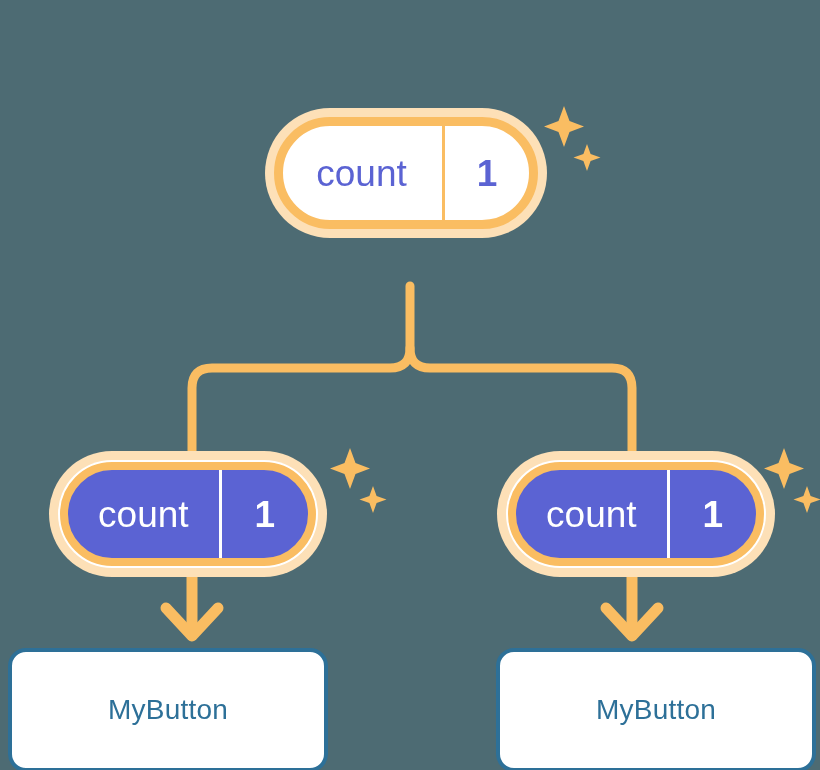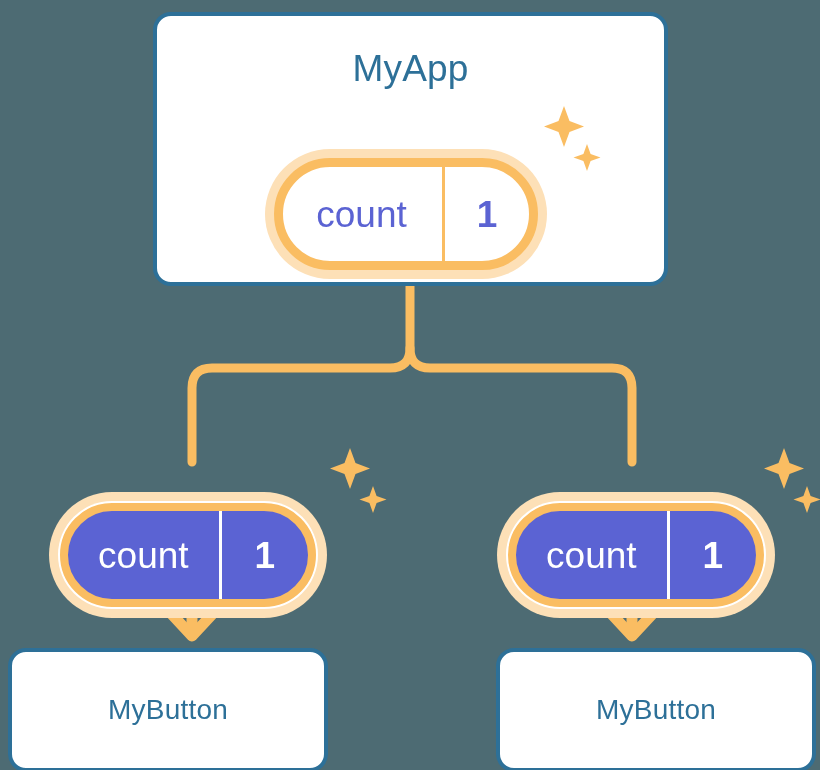--- a/index.html
+++ b/index.html
@@ -64,21 +64,20 @@
   }
   .pill {
     position: relative;
     box-sizing: border-box;
     display: flex;
     align-items: stretch;
     border-radius: 999px;
     border: 9px solid #fabd62;
     box-shadow: 0 0 0 9px #fde0b7;
     overflow: hidden;
-    margin-top: 41px;
   }
   .pill-key, .pill-val {
     display: flex;
     align-items: center;
     justify-content: center;
     line-height: 1;
     box-sizing: border-box;
   }
   .pill-key { font-size: 37px; }
   .pill-val { font-size: 37px; font-weight: 700; }
@@ -154,23 +153,20 @@
       <line x1="192" y1="572" x2="192" y2="628"></line>
       <polyline points="166,608 192,636 218,608"></polyline>
     </g>
 
     <g stroke="#fabd62" stroke-width="11" fill="none" stroke-linecap="round" stroke-linejoin="round">
       <line x1="632" y1="572" x2="632" y2="628"></line>
       <polyline points="606,608 632,636 658,608"></polyline>
     </g>
   </svg>
 
-  <div class="card" id="card-myapp">
-    <div class="card-title">MyApp</div>
-  </div>
 
   <div class="pill-wrap" id="pill-myapp">
     <div class="pill pill-light">
       <div class="pill-key">count</div>
       <div class="pill-val">1</div>
     </div>
   </div>
 
   <div class="sparkles" id="sparkles-myapp">
     <svg width="70" height="80" viewBox="0 0 70 80">

